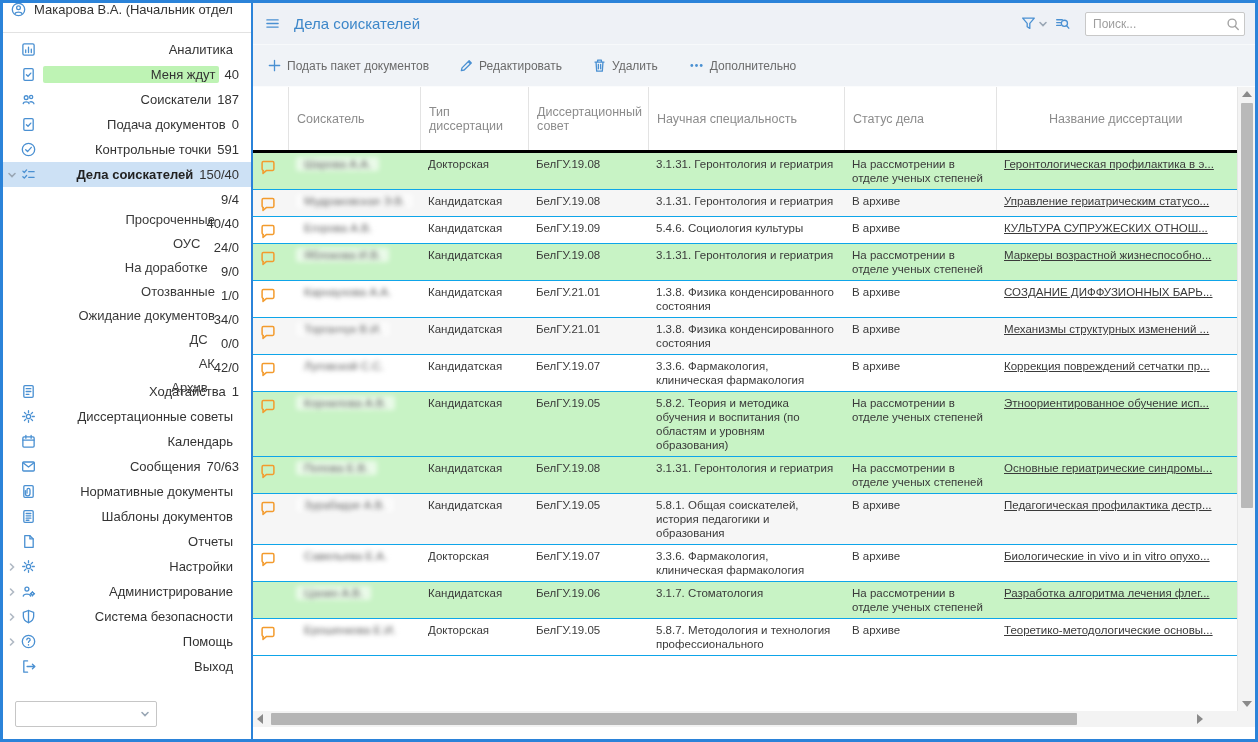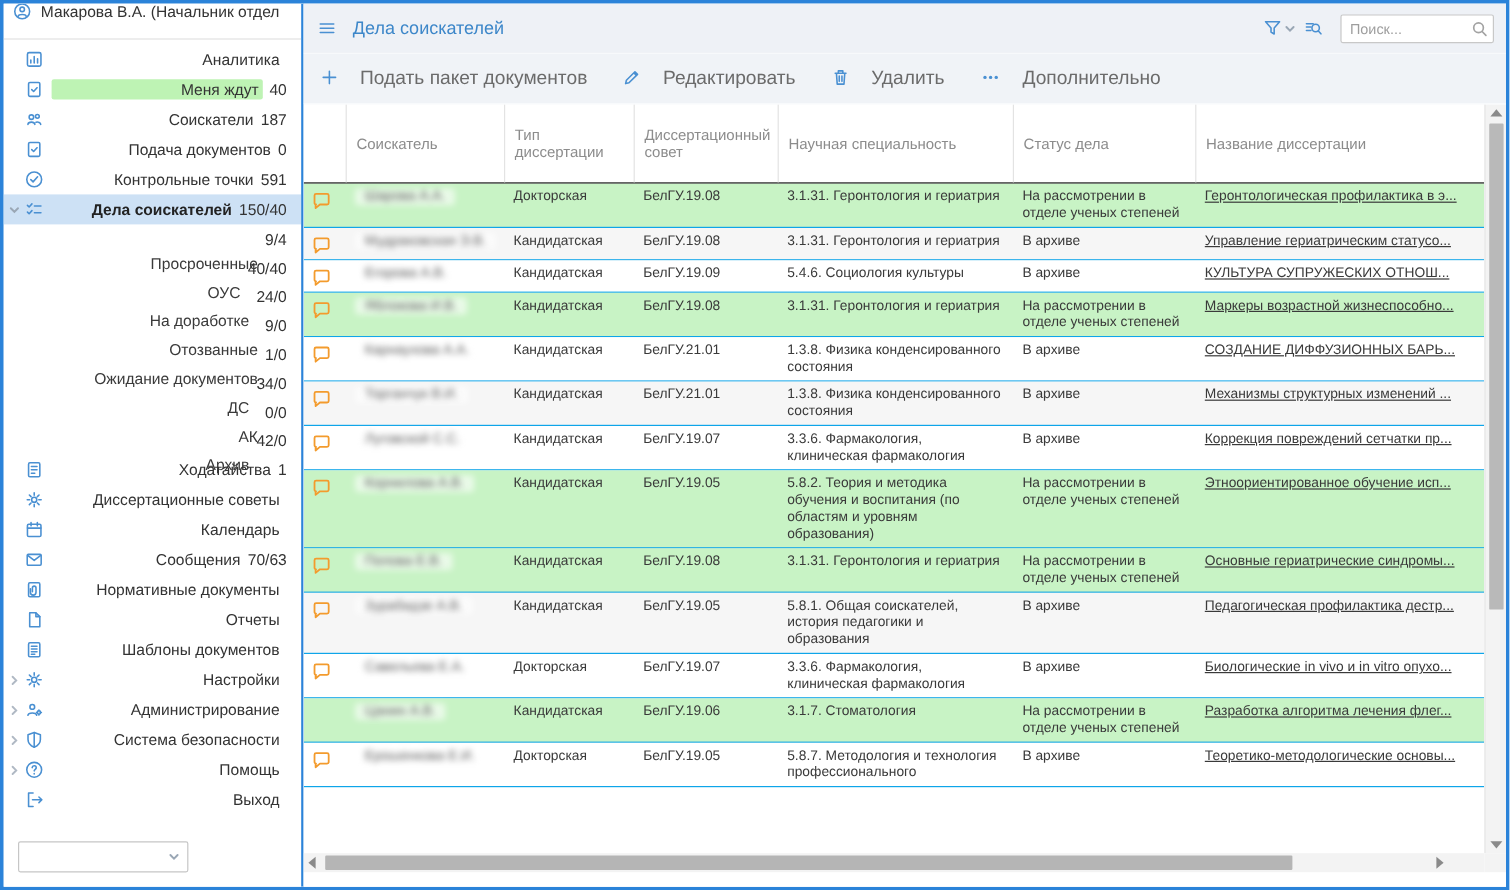--- a/index.html
+++ b/index.html
@@ -48,41 +48,41 @@
   .main-header {
     height: 42px; flex: 0 0 42px; background: #eef1f6;
     display: flex; align-items: center; padding: 0 10px 0 12px; gap: 14px;
     border-bottom: 1px solid #f7f9fb;
   }
   .page-title { color: #3d87c9; font-size: 15px; }
   .header-right { margin-left: auto; display: flex; align-items: center; gap: 7px; }
   .filter-group { display: flex; align-items: center; gap: 2px; }
   .search-wrap { position: relative; margin-left: 8px; }
   .search-wrap input {
-    width: 128px; height: 24px; border: 1px solid #c8c8c8; border-radius: 2px;
+    width: 160px; height: 24px; border: 1px solid #c8c8c8; border-radius: 2px;
     font-size: 12px; padding: 0 24px 0 7px; color: #444; outline: none;
     font-family: "Liberation Sans", sans-serif;
   }
   .search-wrap input::placeholder { color: #9e9e9e; }
   .search-wrap .inner-icon { position: absolute; right: 5px; top: 5px; }
   .toolbar {
     height: 42px; flex: 0 0 42px; background: #f0f3f7;
     display: flex; align-items: center; padding: 0 14px; gap: 30px;
     border-bottom: 1px solid #fbfcfd;
   }
-  .tbtn { display: flex; align-items: flex-start; gap: 18px; font-size: 16px; color: #6b6b6b; cursor: pointer; }
+  .tbtn { display: flex; align-items: flex-end; gap: 5px; font-size: 12px; color: #6b6b6b; cursor: pointer; }
   
   .table-wrap { flex: 1; display: flex; overflow: hidden; }
   .tcol { flex: 1; display: flex; flex-direction: column; overflow: hidden; }
   .thead {
     height: 66px; flex: 0 0 66px; background: #fff; display: flex;
-    border-bottom: 1px solid #000000; color: #8c8c8c; font-size: 12.5px;
+    border-bottom: 3px solid #000000; color: #8c8c8c; font-size: 12.5px;
   }
   .th { display: flex; align-items: center; padding: 4px 8px; border-right: 1px solid #e3e3e3; }
-  .th:last-child { border-right: none; }
+  .th:last-child { border-right: none; margin-left: 44px; }
   .tbody { flex: 1; overflow: hidden; }
   .trow { display: flex; border-bottom: 1px solid #0ea5e9; background: #fff; }
   .trow:nth-child(even):not(.green) { background: #f6f6f6; }
   .trow.green { background: #c8f3c5; }
   .c { padding: 4px 7px; font-size: 11.5px; line-height: 14px; color: #3a3a3a; }
   
   .th:nth-child(1), .c-icon    { width: 36px;  flex: 0 0 36px; }
   .th:nth-child(2), .c-name    { width: 132px; flex: 0 0 132px; }
   .th:nth-child(3), .c-type    { width: 108px; flex: 0 0 108px; }
   .th:nth-child(4), .c-council { width: 120px; flex: 0 0 120px; }
@@ -324,37 +324,37 @@
             </svg>
           </span>
     <span class="lbl">Нормативные документы</span>
     <span class="cnt"></span>
   </div>
 
   <div class="nav-item">
     <span class="chev-slot"></span>
     <span class="icn">
             <svg width="15" height="15" viewBox="0 0 16 16" fill="none" stroke="#4a90d2" stroke-width="1.4" stroke-linecap="round" stroke-linejoin="round">
+              <rect x="3" y="1.8" width="10" height="12.4" rx="1.2"></rect>
+              <path d="M5.5 4.8h5M5.5 7.3h5M5.5 9.8h5M5.5 12h3"></path>
+            </svg>
+          </span>
+    <span class="lbl">Шаблоны документов</span>
+    <span class="cnt"></span>
+  </div>
+
+  <div class="nav-item">
+    <span class="chev-slot"></span>
+    <span class="icn">
+            <svg width="15" height="15" viewBox="0 0 16 16" fill="none" stroke="#4a90d2" stroke-width="1.4" stroke-linecap="round" stroke-linejoin="round">
               <path d="M4 1.8h5.5L13 5.2v9H4z"></path>
               <path d="M9.5 1.8v3.4H13"></path>
             </svg>
           </span>
     <span class="lbl">Отчеты</span>
-    <span class="cnt"></span>
-  </div>
-
-  <div class="nav-item">
-    <span class="chev-slot"></span>
-    <span class="icn">
-            <svg width="15" height="15" viewBox="0 0 16 16" fill="none" stroke="#4a90d2" stroke-width="1.4" stroke-linecap="round" stroke-linejoin="round">
-              <rect x="3" y="1.8" width="10" height="12.4" rx="1.2"></rect>
-              <path d="M5.5 4.8h5M5.5 7.3h5M5.5 9.8h5M5.5 12h3"></path>
-            </svg>
-          </span>
-    <span class="lbl">Шаблоны документов</span>
     <span class="cnt"></span>
   </div>
 
   <div class="nav-item">
     <span class="chev-slot">
             <span>
               <svg width="10" height="10" viewBox="0 0 10 10" fill="none" stroke="#b0b9c4" stroke-width="1.6" stroke-linecap="round">
                 <path d="M3.5 2l3 3-3 3"></path>
               </svg>
             </span>

